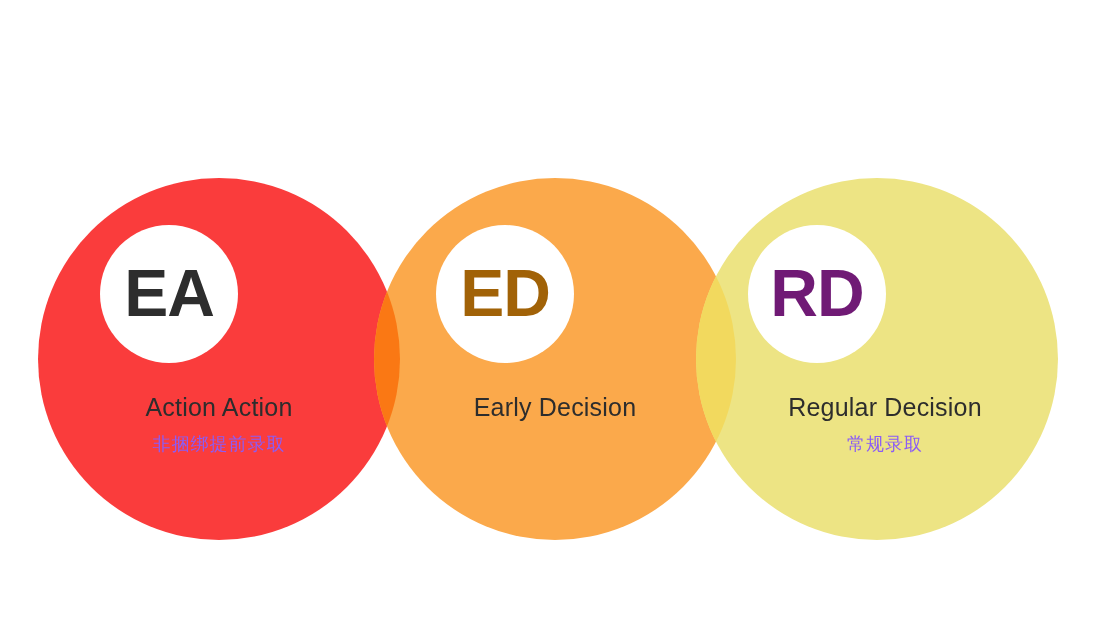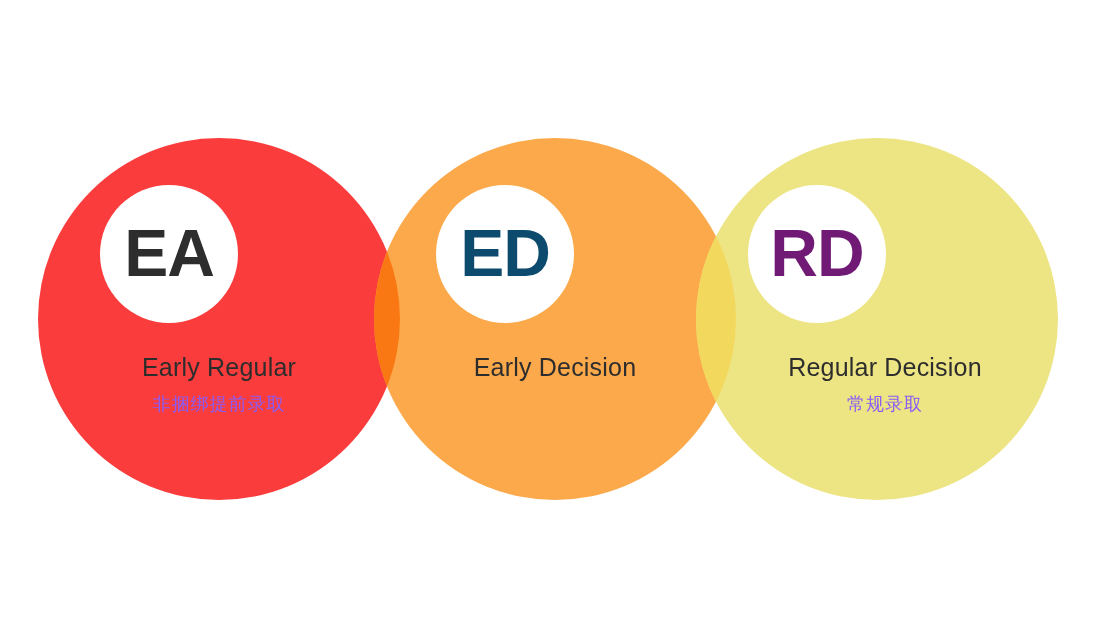--- a/index.html
+++ b/index.html
@@ -9,20 +9,21 @@
   }
   body {
     font-family: "Liberation Sans", "DejaVu Sans", sans-serif;
   }
   #stage {
     position: relative;
     width: 1099px;
     height: 513px;
     background: #ffffff;
     overflow: hidden;
+    margin-top: 40px;
   }
   #venn-svg {
     position: absolute;
     left: 0;
     top: 0;
     width: 1099px;
     height: 619px;
     display: block;
   }
   .label-group {
@@ -89,25 +90,25 @@
       <circle id="ov-ed-rd" cx="877" cy="319" r="181" fill="#F2D95E"></circle>
     </g>
 
     <circle id="inner-ea" cx="169" cy="254" r="69" fill="#FFFFFF"></circle>
     <circle id="inner-ed" cx="505" cy="254" r="69" fill="#FFFFFF"></circle>
     <circle id="inner-rd" cx="817" cy="254" r="69" fill="#FFFFFF"></circle>
   </svg>
 
   <div class="abbr" id="abbr-ea" style="left: 69px; top: 220px; width: 200px; color: rgb(45, 45, 45);">EA</div>
   <div class="label-group" id="labels-ea" style="left: 29px; top: 354px; width: 380px; color: rgb(45, 45, 45);">
-    <div class="label-en">Early Regular</div>
+    <div class="label-en">Action Action</div>
     <div class="label-zh">非捆绑提前录取</div>
   </div>
 
-  <div class="abbr" id="abbr-ed" style="left: 405px; top: 220px; width: 200px; color: #0c4a6e;">ED</div>
+  <div class="abbr" id="abbr-ed" style="left: 405px; top: 220px; width: 200px; color: #a16207;">ED</div>
   <div class="label-group" id="labels-ed" style="left: 365px; top: 354px; width: 380px; color: rgb(45, 45, 45); text-align: center;">
     <div class="label-en">Early Decision</div>
   </div>
 
   <div class="abbr" id="abbr-rd" style="left: 717px; top: 220px; width: 200px; color: #701a75;">RD</div>
   <div class="label-group" id="labels-rd" style="left: 695px; top: 354px; width: 380px; color: rgb(45, 45, 45);">
     <div class="label-en">Regular Decision</div>
     <div class="label-zh">常规录取</div>
   </div>
 

